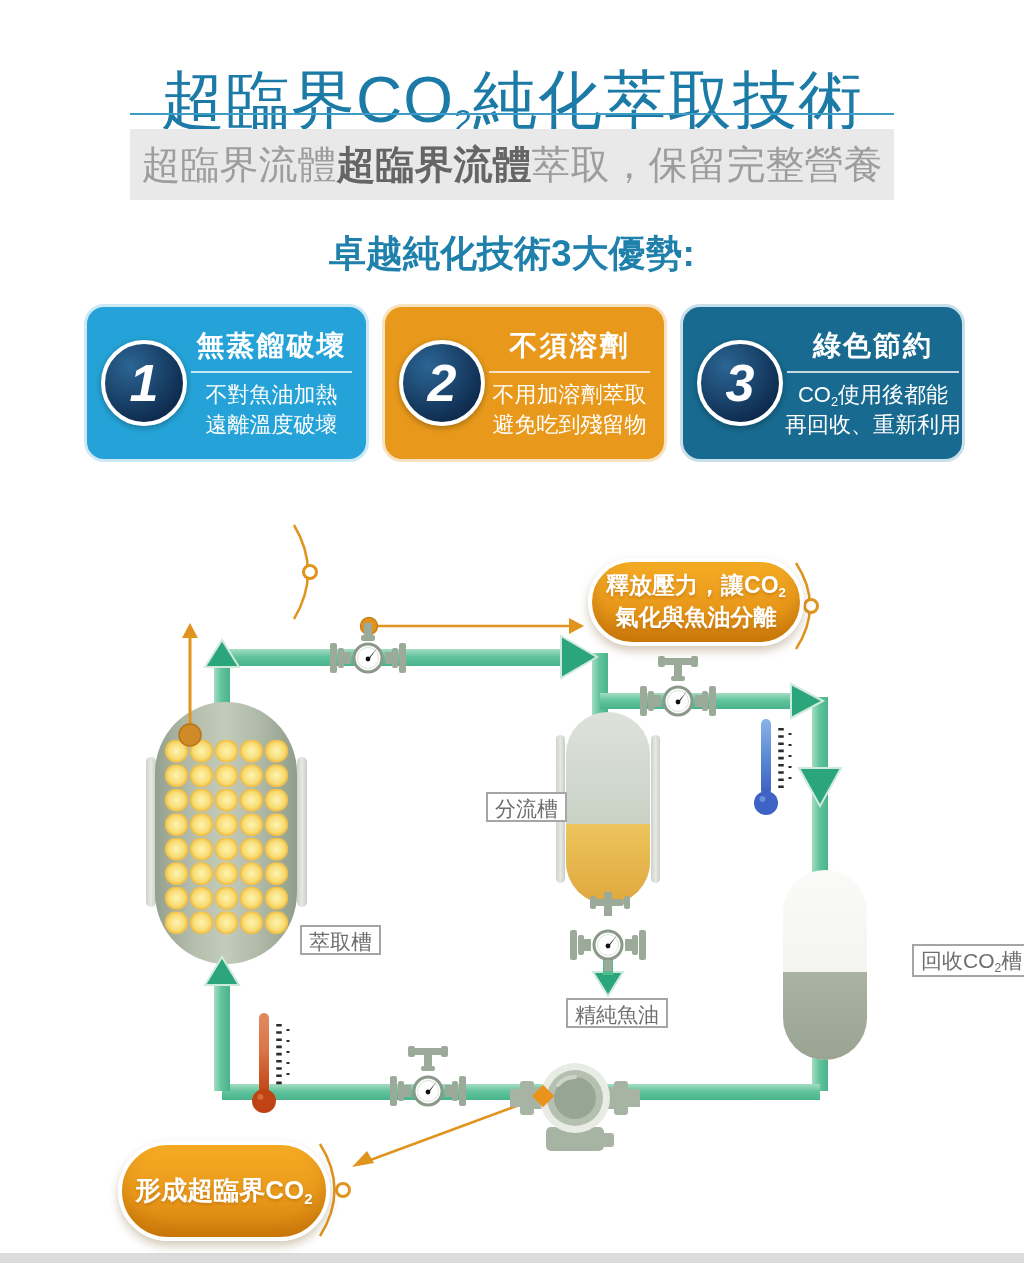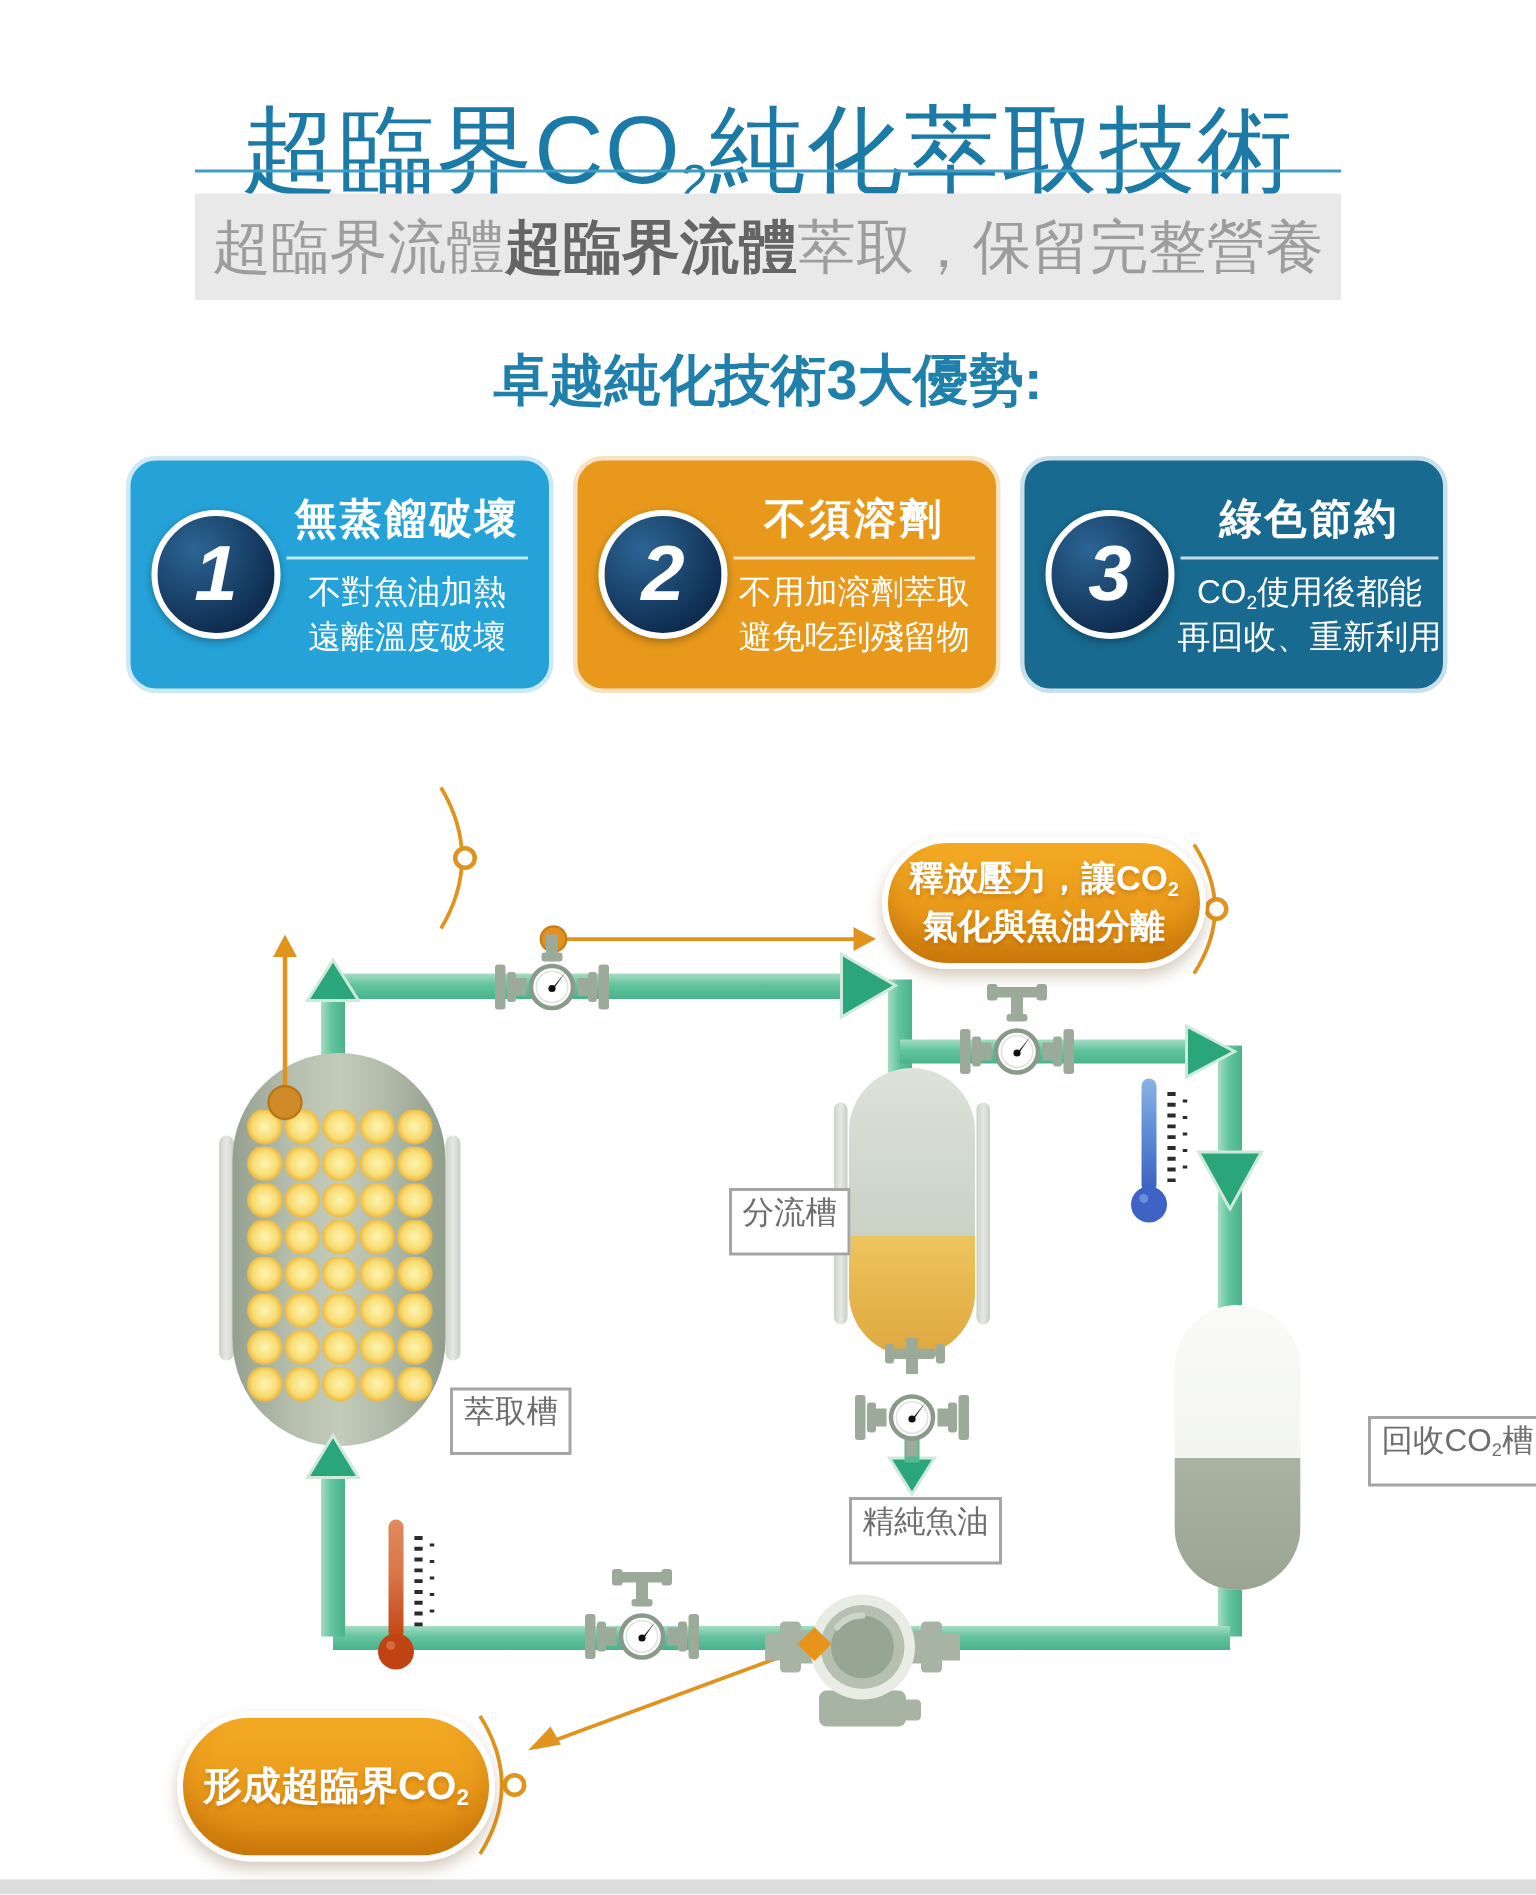--- a/index.html
+++ b/index.html
@@ -48,21 +48,21 @@
      background-size:25px 24.5px;}
   .tank-sep{left:566px;top:217px;width:84px;height:192px;border-radius:42px;
      background:linear-gradient(180deg,#dde2da 0%,#c9d1c5 60%,#bec7ba 100%);}
   .tank-sep .oil{position:absolute;left:0;right:0;bottom:0;height:80px;
      background:linear-gradient(180deg,#eec45d,#dfa83e);}
   .tank-recov{left:783px;top:375px;width:84px;height:190px;border-radius:42px;
      background:linear-gradient(180deg,#fafbf8,#eef0ea);}
   .tank-recov .gas{position:absolute;left:0;right:0;bottom:0;height:88px;
      background:linear-gradient(180deg,#aab3a1,#9aa492);}
   .tag{position:absolute;z-index:7;background:#fff;border:2px solid #a5a5a5;color:#6e6e6e;
-       font-size:21px;line-height:1;padding:4px 7px 16px;white-space:nowrap;}
+       font-size:21px;line-height:1;padding:4px 7px 1px;white-space:nowrap;}
   .callout{position:absolute;z-index:8;border:4px solid #fff;border-radius:60px;
      background:linear-gradient(180deg,#f4ab24 0%,#e9991a 55%,#d9860e 100%);
      box-shadow:0 5px 10px rgba(120,90,40,.32), inset 0 -12px 16px rgba(165,90,0,.35);
      color:#fff;font-weight:bold;text-align:center;
      display:flex;flex-direction:column;justify-content:center;
      text-shadow:0 2px 3px rgba(150,80,0,.35);}
   #callout-1{left:100px;top:33px;width:204px;height:88px;font-size:26px;line-height:1.28;}
   #callout-2{left:588px;top:63px;width:208px;height:80px;font-size:23px;line-height:1.32;}
   #callout-3{left:118px;top:646px;width:204px;height:92px;font-size:26px;line-height:1.28;}
   .overlay{position:absolute;left:0;top:0;width:1024px;height:768px;z-index:5;pointer-events:none;}

